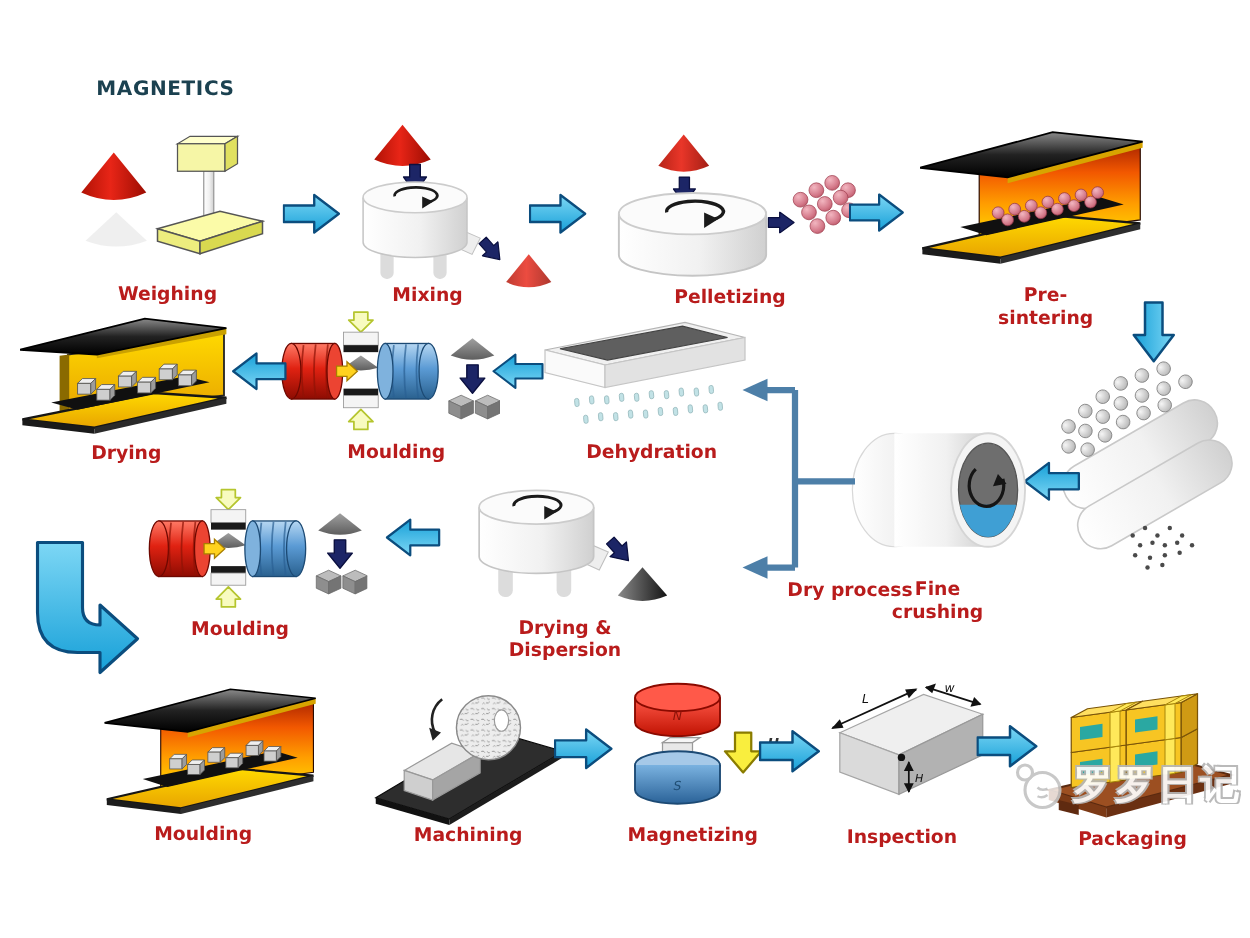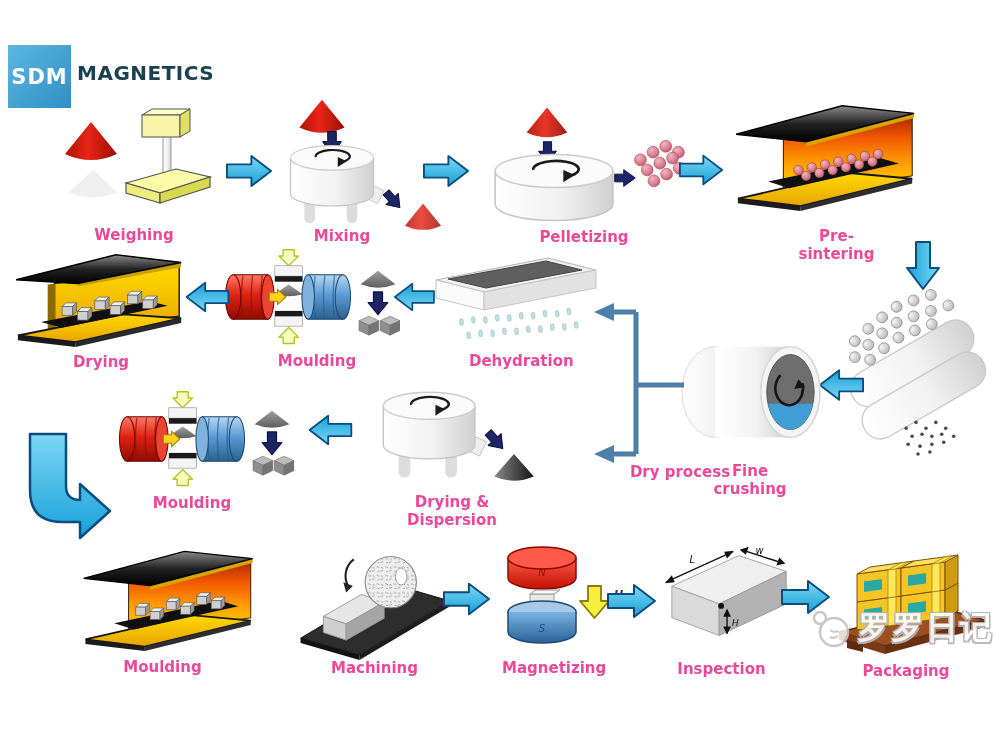--- a/index.html
+++ b/index.html
@@ -1,25 +1,25 @@
 <!DOCTYPE html>
 <html><head>
 <meta charset="utf-8">
 <style>
   html,body{margin:0;padding:0;background:#fff;}
   #canvas{position:relative;width:1000px;height:750px;background:#ffffff;overflow:hidden;
           font-family:"DejaVu Sans","Liberation Sans",sans-serif;}
   .abs{position:absolute;}
-  .lbl{position:absolute;font-size:15px;font-weight:bold;color:#ec4899;text-align:center;
+  .lbl{position:absolute;font-size:15px;font-weight:bold;color:#b91c1c;text-align:center;
        font-family:"DejaVu Sans","Liberation Sans",sans-serif;}
   .logo-square{position:absolute;left:8px;top:45px;width:63px;height:63px;
        background:linear-gradient(135deg,#5cb6e0 0%,#2f90c5 100%);
        display:flex;align-items:center;justify-content:center;
        color:#fff;font-size:21px;font-weight:bold;letter-spacing:1px;}
-  .logo-name{position:absolute;left:77px;top:61px;font-size:20px;font-weight:bold;
+  .logo-name{position:absolute;left:77px;top:61px;font-size:16px;font-weight:bold;
        color:#1b4150;letter-spacing:0.5px;}
   .wm{position:absolute;left:810px;top:604px;display:flex;align-items:center;gap:2px;opacity:0.92;z-index:5;}
   .wm-text{font-size:32px;font-weight:bold;color:#ffffff;letter-spacing:2px;
        text-shadow:-1.5px -1.5px 0 #b5b5b5,1.5px -1.5px 0 #b5b5b5,-1.5px 1.5px 0 #b5b5b5,1.5px 1.5px 0 #b5b5b5;}
 </style>
 </head>
 <body>
 
 <div id="canvas">
 
@@ -226,23 +226,20 @@
           <polygon points="132,51 136,47 147,47 143,51" fill="#efefef"></polygon>
             <rect x="132" y="51" width="11" height="9" fill="#cfcfcf"></rect>
             <polygon points="143,51 147,47 147,56 143,60" fill="#9c9c9c"></polygon>
         </g>
         <polygon points="64,32 172,12 172,17 64,37" fill="#caa100"></polygon>
         <polygon points="0,30 104,4 172,12 64,34" fill="url(#g-btop)" stroke="#000" stroke-width="1.5"></polygon>
       </symbol>
     </defs>
   </svg>
 
-  <div class="logo-square">
-      <span>SDM</span>
-    </div>
   <div class="logo-name">MAGNETICS</div>
 
   <svg class="abs" style="left:66px;top:168px" width="54" height="34" viewBox="0 0 56 36">
     <path d="M28,2 L54,26 Q28,36 2,26 Z" fill="#dcdcdc" opacity="0.45"></path>
   </svg>
   <svg class="abs" style="left:62px;top:120px" width="58" height="46">
       <use href="#s-rcone"></use>
     </svg>
   <svg class="abs" style="left:124px;top:108px" width="88" height="104" viewBox="0 0 88 102">
     <rect x="39" y="24" width="8" height="44" fill="url(#g-cyl)" stroke="#999" stroke-width="1"></rect>

